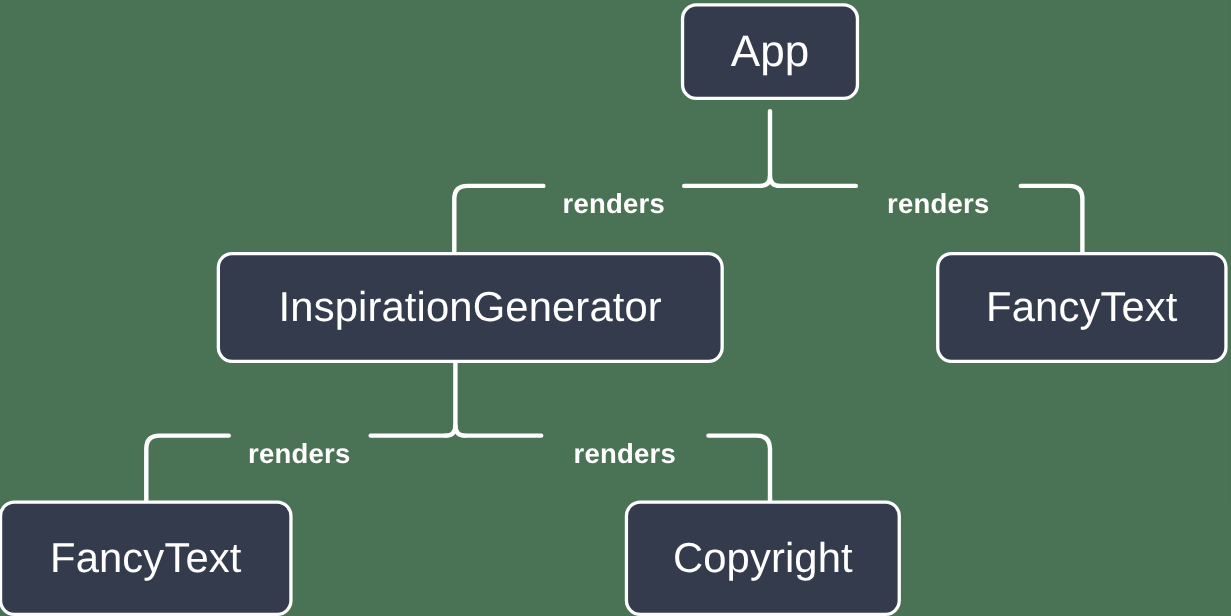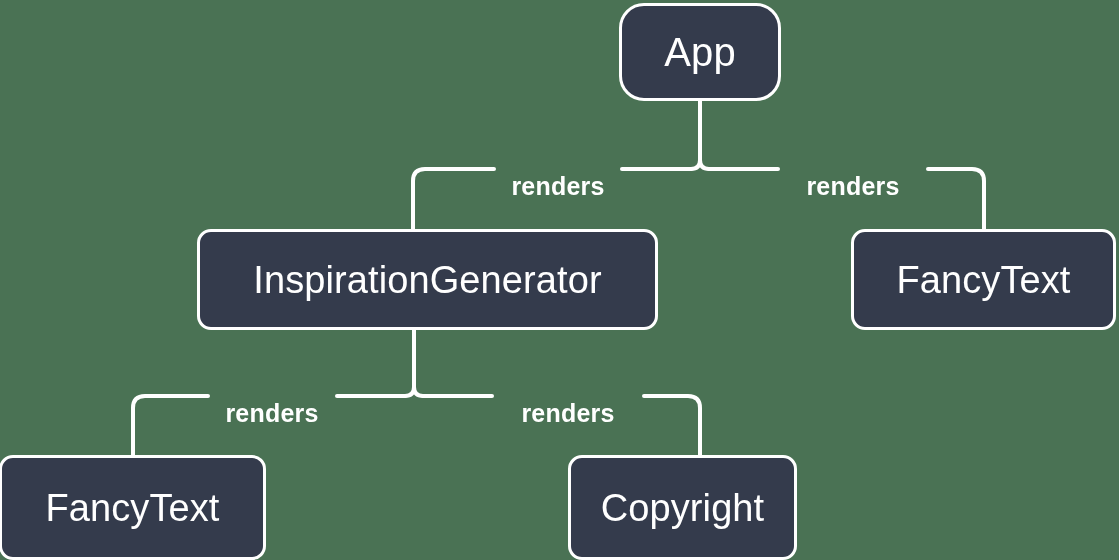--- a/index.html
+++ b/index.html
@@ -74,37 +74,37 @@
       <path d="M 414 387 Q 414 396 423 396"></path>
 
       <path d="M 405 396 L 337 396"></path>
       <path d="M 208 396 L 145 396 Q 133 396 133 408 L 133 455"></path>
 
       <path d="M 423 396 L 492 396"></path>
       <path d="M 644 396 L 688 396 Q 700 396 700 408 L 700 455"></path>
     </g>
   </svg>
 
-  <div class="node" style="left:619px; top:3px; width:162px; height:98px;border-radius:25px;">
+  <div class="node" style="left:619px; top:3px; width:162px; height:88px;">
     <span class="node-label" style="font-size:40px;">App</span>
   </div>
 
   <div class="node" style="left:197px; top:229px; width:461px; height:101px;">
     <span class="node-label" style="font-size:38px;">InspirationGenerator</span>
   </div>
 
   <div class="node" style="left:851px; top:229px; width:265px; height:101px;">
     <span class="node-label" style="font-size:38px;">FancyText</span>
   </div>
 
   <div class="node" style="left:-1px; top:455px; width:267px; height:105px;">
     <span class="node-label" style="font-size:38px;">FancyText</span>
   </div>
 
-  <div class="node" style="left:568px; top:455px; width:229px; height:105px;">
+  <div class="node" style="left:568px; top:455px; width:251px; height:105px;">
     <span class="node-label" style="font-size:38px;">Copyright</span>
   </div>
 
   <div class="edge-label" style="left:558px; top:169px;">renders</div>
 
   <div class="edge-label" style="left:853px; top:169px;">renders</div>
 
   <div class="edge-label" style="left:272px; top:396px;">renders</div>
 
   <div class="edge-label" style="left:568px; top:396px;">renders</div>

